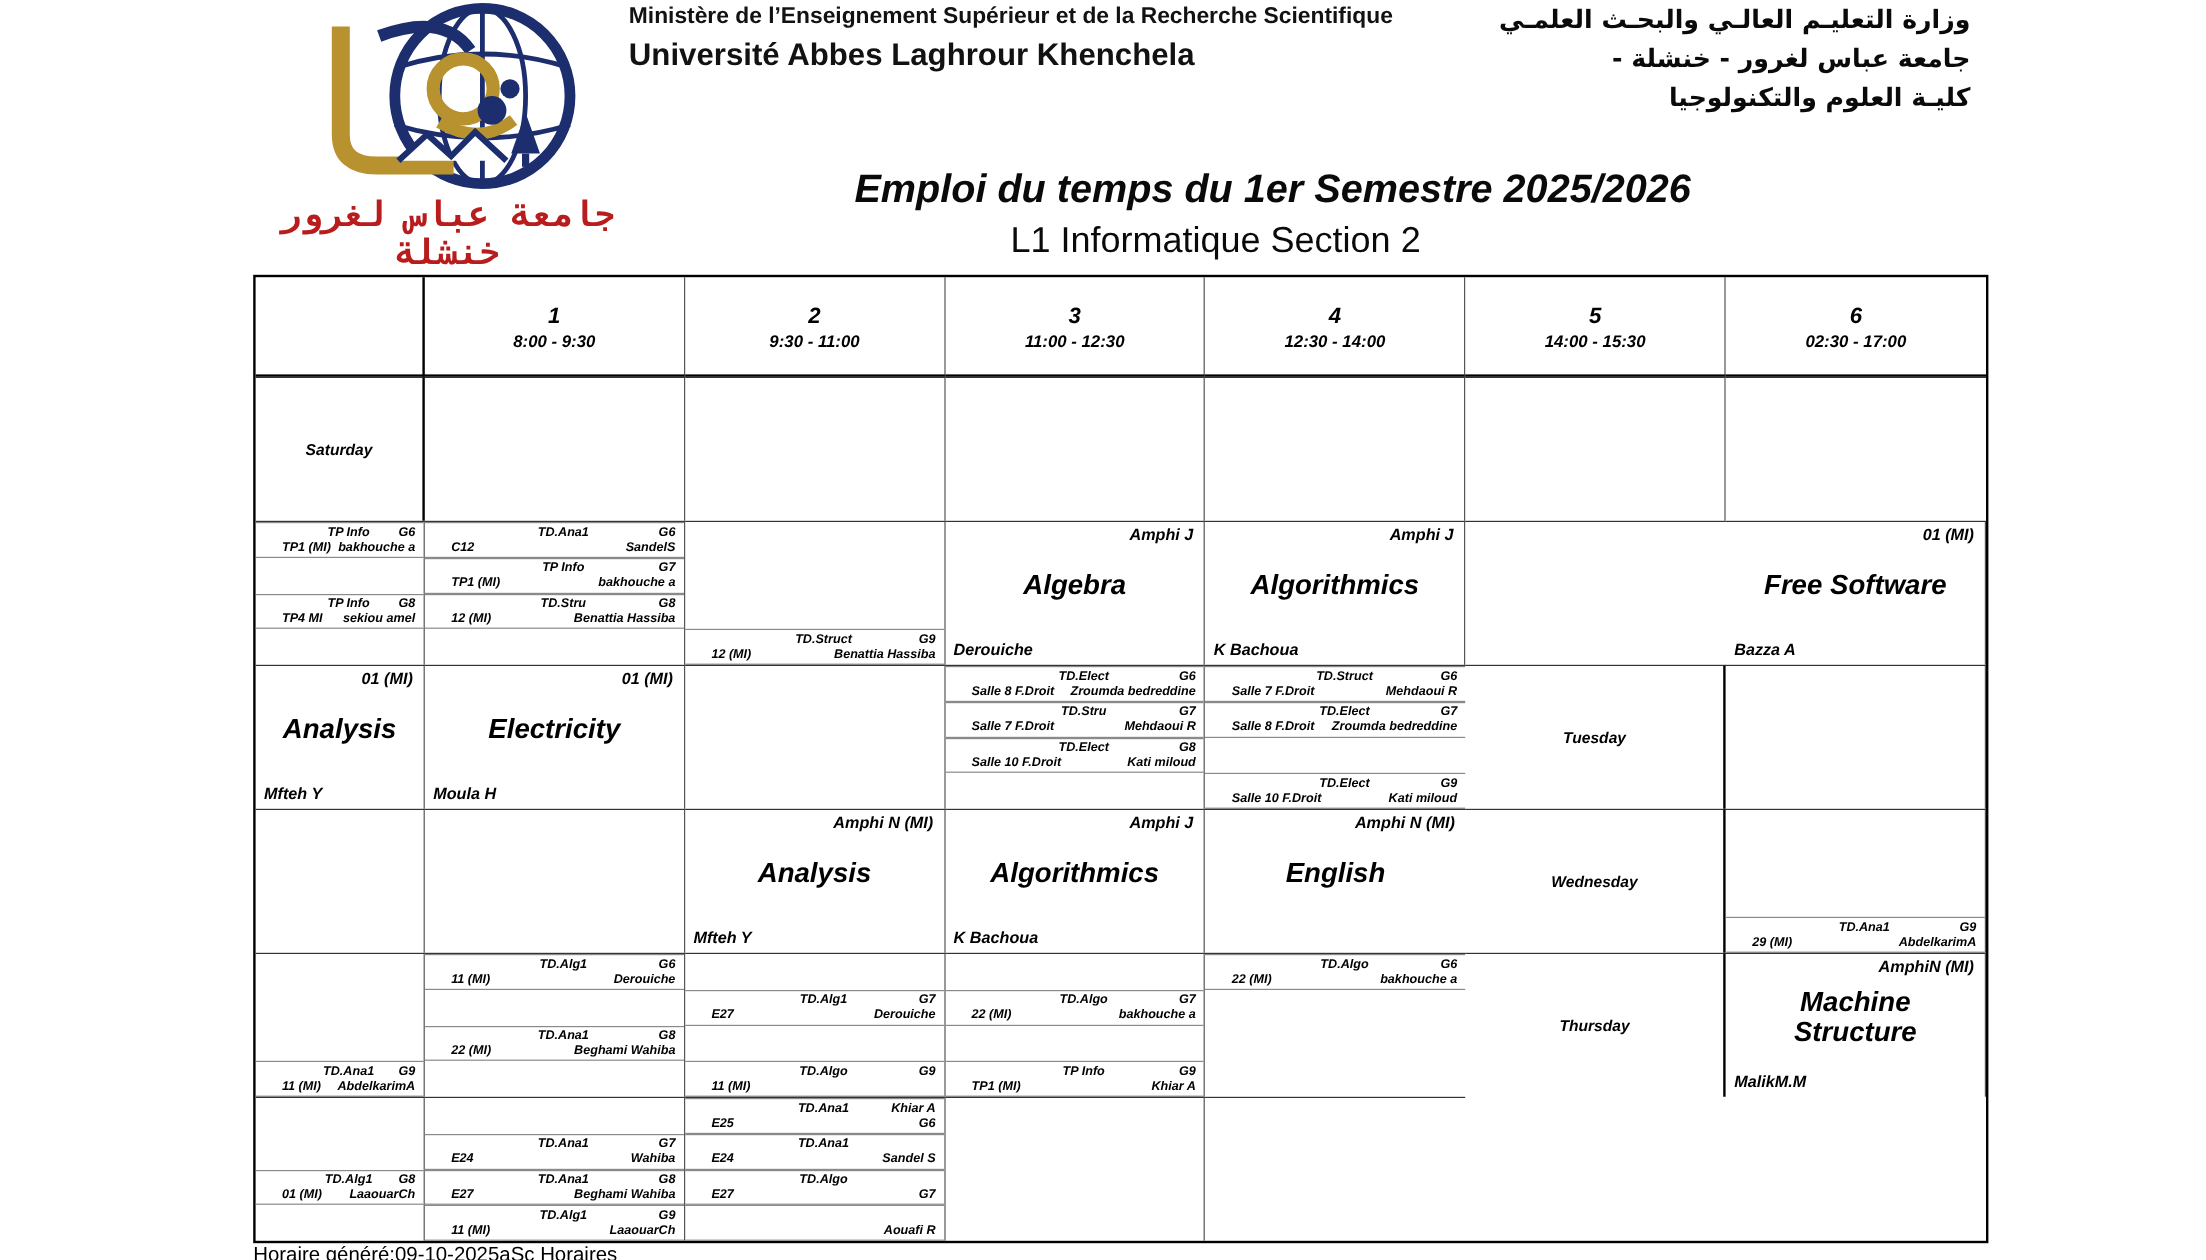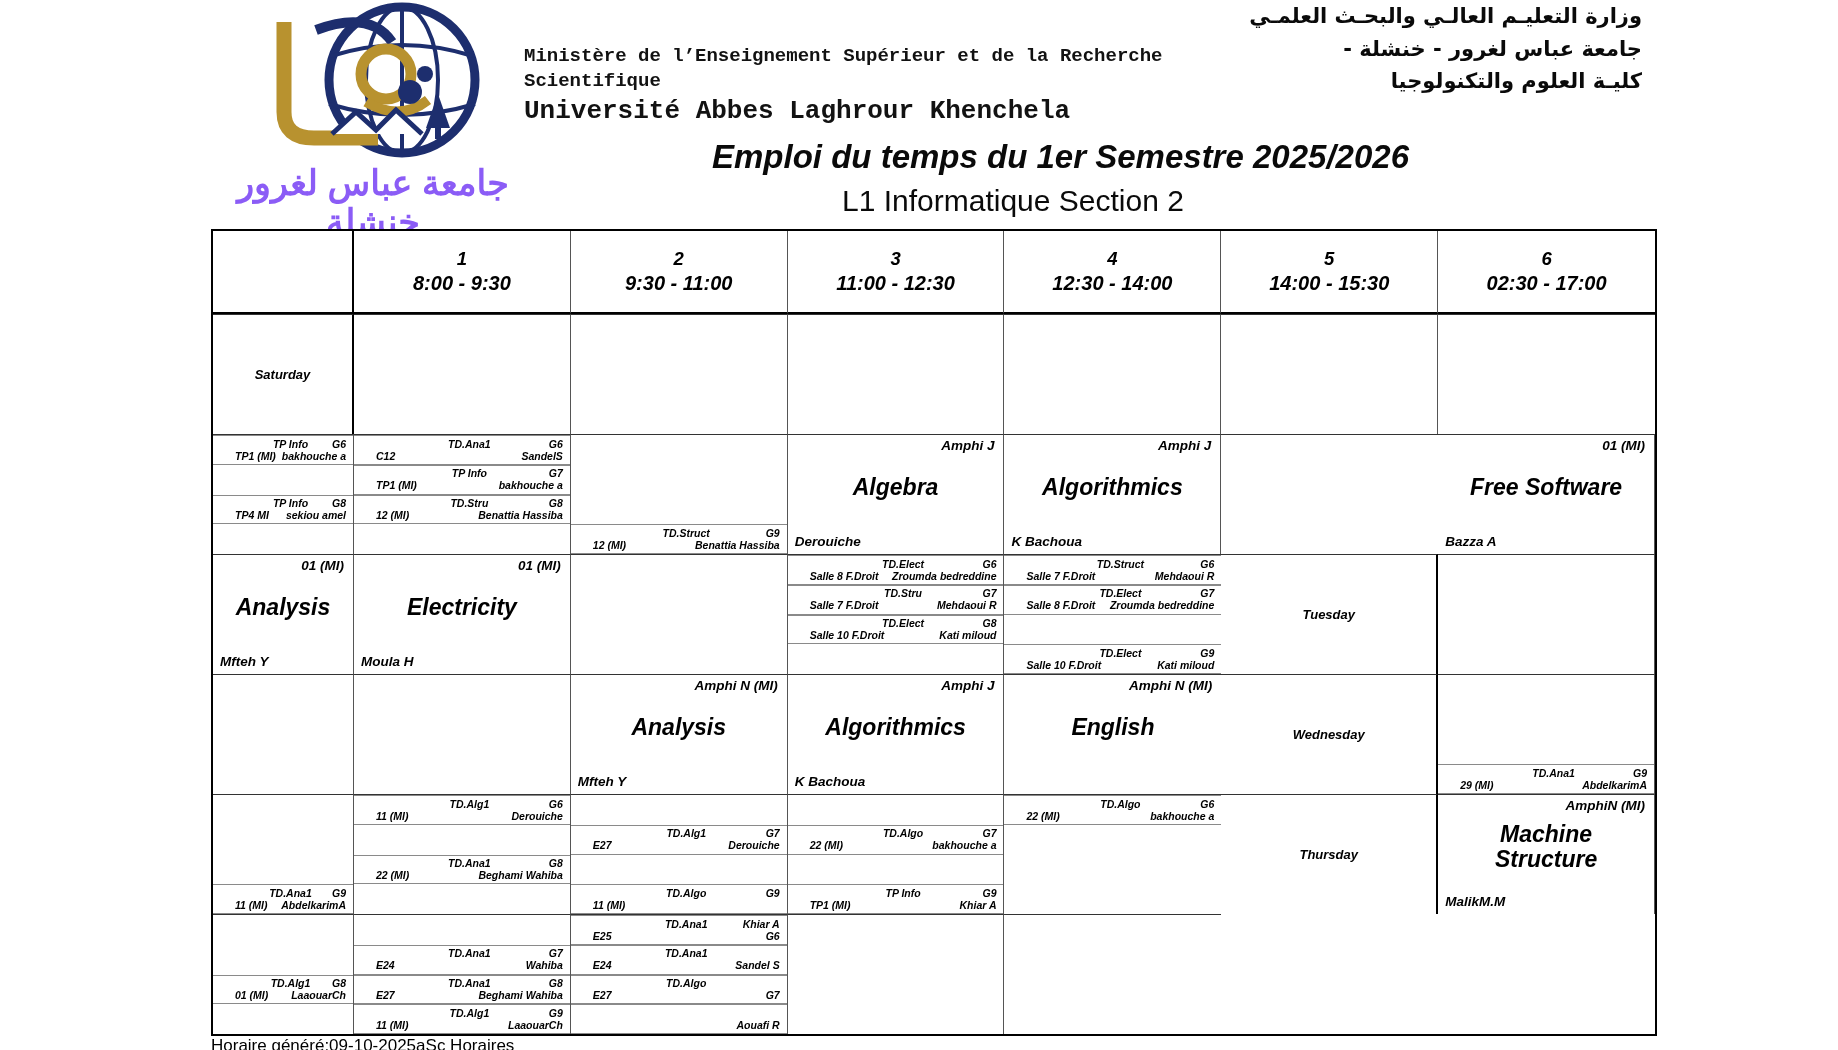--- a/index.html
+++ b/index.html
@@ -3,26 +3,26 @@
 <meta charset="utf-8">
 <style>
   html,body { margin:0; padding:0; background:#ffffff; }
   .page {
     position:relative; width:1838px; height:1050px; background:#fff;
     font-family:"Liberation Sans", sans-serif; color:#000; overflow:hidden;
   }
 
   
   .logo-wrap { position:absolute; left:220px; top:0; width:306px; }
-  .logo-ar   { text-align:center; font-family:Liberation Sans, sans-serif; font-weight:bold;
-               font-size:35px; color:#8b5cf6; margin-top:-8px; line-height:1.1; }
+  .logo-ar   { text-align:center; font-family:Liberation Mono, monospace; font-weight:bold;
+               font-size:29px; color:#b91c1c; margin-top:-8px; line-height:1.1; }
   .logo-en   { text-align:center; font-weight:bold; font-size:11.5px; color:#b8922f;
                letter-spacing:.3px; margin-top:2px; }
   .inst-fr { position:absolute; left:524px; top:2px; width:720px;
-             font-family:Liberation Mono, monospace; font-weight:bold; color:#121212;margin-top:42px; }
+             font-family:Liberation Sans, sans-serif; font-weight:bold; color:#121212; }
   .inst-fr .l1 { font-size:19px; line-height:1.3; }
   .inst-fr .l2 { font-size:26px; line-height:1.45; }
   .inst-fr .l3 { font-size:26px; line-height:1.3; }
   .inst-ar { position:absolute; right:196px; top:0; width:470px; direction:rtl; text-align:right;
              font-family:"DejaVu Sans", sans-serif; font-weight:bold; font-size:21px;
              color:#0a0a0a; line-height:1.55; }
   .doc-title    { position:absolute; left:712px; top:138px; font-size:33px; font-weight:bold;
                   font-style:italic; color:#0a0a0a; }
   .doc-subtitle { position:absolute; left:842px; top:184px; font-size:30px; color:#0a0a0a; }
 
@@ -31,21 +31,21 @@
           display:grid; grid-template-columns:141px repeat(6,1fr);
           grid-template-rows:83px repeat(6,1fr);
           border:2px solid #000; background:#fff; box-sizing:border-box; }
   .grid > div { box-sizing:border-box; min-width:0; min-height:0; }
   .corner { border-right:2px solid #000; border-bottom:2px solid #000; }
   .hcell  { border-right:1px solid #555; border-bottom:2px solid #000;
             display:flex; flex-direction:column; align-items:center; justify-content:center;
             font-weight:bold; font-style:italic; gap:2px; }
   .hcell.last { border-right:none; }
   .hnum  { font-size:18.5px; }
-  .htime { font-size:20px; }
+  .htime { font-size:14px; }
   .day-label { border-right:2px solid #000; border-top:1px solid #333;
                display:flex; align-items:center; justify-content:center;
                font-size:13px; font-weight:bold; font-style:italic; }
   .cell { border-top:1px solid #333; position:relative; }
   .cell.br1 { border-right:1px solid #555; }
 
   
   .s-loc  { position:absolute; top:3px; right:9px; font-size:13.5px; font-weight:bold; font-style:italic; }
   .s-subj { position:absolute; top:44%; left:0; right:0; transform:translateY(-50%);
             text-align:center; font-size:23px; font-weight:bold; font-style:italic; line-height:1.08; }

